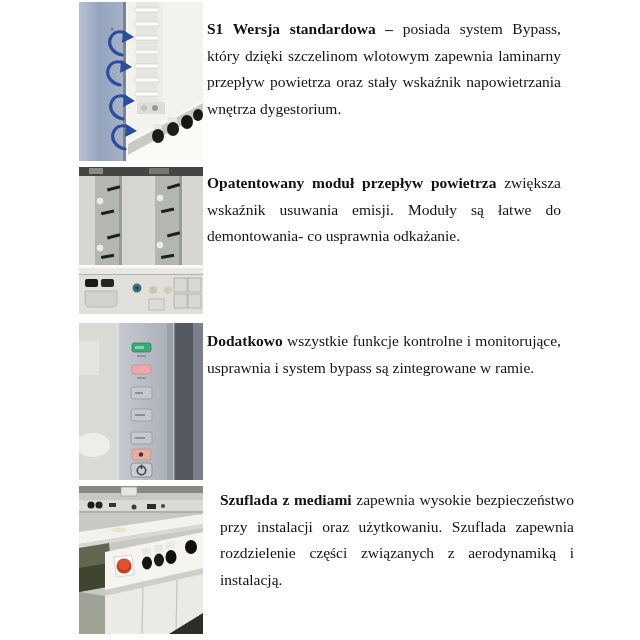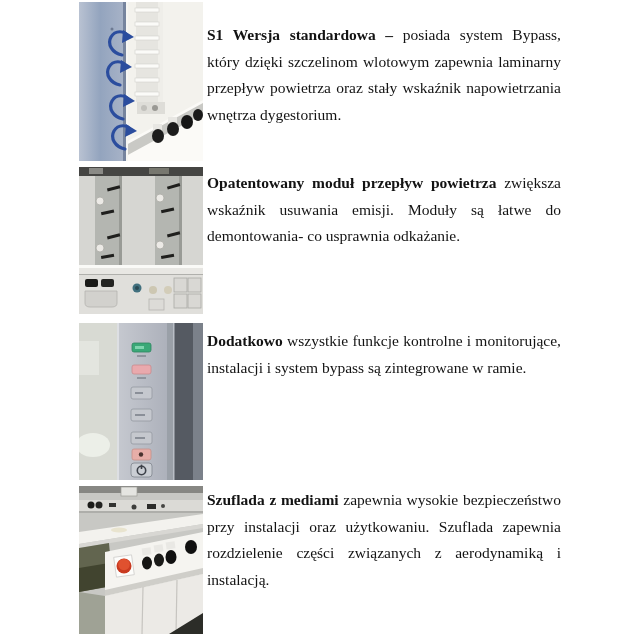--- a/index.html
+++ b/index.html
@@ -79,21 +79,21 @@
             <path d="M15 27 C5 25 0 16 4 9 C8 2 18 2 21 9" fill="none" stroke="#2b4d9e" stroke-width="3.2" stroke-linecap="round"></path>
             <polygon points="16,2 27,9 15,15" fill="#2b4d9e"></polygon>
           </g>
           <g transform="translate(31,120)">
             <path d="M15 27 C5 25 0 16 4 9 C8 2 18 2 21 9" fill="none" stroke="#2b4d9e" stroke-width="3.2" stroke-linecap="round"></path>
             <polygon points="16,2 27,9 15,15" fill="#2b4d9e"></polygon>
           </g>
         </g>
       </svg>
     </figure>
-    <p class="desc" style="top:20px;"><b>S1 Wersja standardowa –</b><span> posiada system Bypass, który dzięki szczelinom wlotowym zapewnia laminarny przepływ powietrza oraz stały wskaźnik napowietrzania wnętrza dygestorium.</span></p>
+    <p class="desc" style="top:14px;"><b>S1 Wersja standardowa –</b><span> posiada system Bypass, który dzięki szczelinom wlotowym zapewnia laminarny przepływ powietrza oraz stały wskaźnik napowietrzania wnętrza dygestorium.</span></p>
   </section>
 
   <section class="row" style="top:167px;">
     <figure class="photo">
       <svg width="124" height="147" viewBox="0 0 124 147">
         <rect width="124" height="147" fill="#d6d6d2"></rect>
         <rect width="124" height="9" fill="#454543"></rect>
         <rect x="10" y="1" width="14" height="6" fill="#8a8a86"></rect>
         <rect x="70" y="1" width="20" height="6" fill="#77776f"></rect>
 
@@ -181,21 +181,21 @@
             <line x1="62.5" y1="141.6" x2="62.5" y2="146" stroke="#3c4149" stroke-width="1.6"></line>
           </g>
         </g>
 
         <rect x="88" y="0" width="6" height="157" fill="#9aa0a8"></rect>
         <rect x="94" y="0" width="20" height="157" fill="#555a62"></rect>
         <rect x="114" y="0" width="10" height="157" fill="#7b818a"></rect>
         <rect x="94" y="0" width="1.5" height="157" fill="#b9bec6"></rect>
       </svg>
     </figure>
-    <p class="desc" style="top:5px;"><b>Dodatkowo</b><span> wszystkie funkcje kontrolne i monitorujące, instalacji i system bypass są zintegrowane w ramie.</span></p>
+    <p class="desc" style="top:5px;"><b>Dodatkowo</b><span> wszystkie funkcje kontrolne i monitorujące, usprawnia i system bypass są zintegrowane w ramie.</span></p>
   </section>
 
   <section class="row" style="top:486px;">
     <figure class="photo">
       <svg width="124" height="148" viewBox="0 0 124 148">
         <rect width="124" height="148" fill="#c8c8c4"></rect>
         <rect width="124" height="7" fill="#878783"></rect>
         <rect x="42" y="1" width="16" height="9" fill="#e5e5e1" stroke="#9d9d99" stroke-width="0.7"></rect>
 
         <rect x="0" y="14" width="124" height="11" fill="#dbdad6"></rect>
@@ -233,16 +233,16 @@
           <ellipse cx="112" cy="61" rx="6" ry="7" fill="#101010"></ellipse>
         </g>
 
         <polygon points="26,110 124,88 124,148 26,148" fill="#eceae6"></polygon>
         <polygon points="0,106 26,110 26,148 0,148" fill="#9fa295"></polygon>
         <line x1="64" y1="101" x2="63" y2="148" stroke="#c6c4c0" stroke-width="1.2"></line>
         <line x1="98" y1="94" x2="97" y2="148" stroke="#c6c4c0" stroke-width="1.2"></line>
         <polygon points="90,148 124,127 124,148" fill="#2c2d28"></polygon>
       </svg>
     </figure>
-    <p class="desc" style="top:1px;"><b>Szuflada z mediami</b><span> zapewnia wysokie bezpieczeństwo przy instalacji oraz użytkowaniu. Szuflada zapewnia rozdzielenie części związanych z aerodynamiką i instalacją.</span></p>
+    <p class="desc" style="top:1px;margin-left:13px;"><b>Szuflada z mediami</b><span> zapewnia wysokie bezpieczeństwo przy instalacji oraz użytkowaniu. Szuflada zapewnia rozdzielenie części związanych z aerodynamiką i instalacją.</span></p>
   </section>
 
 </div>
 
 </body></html>

